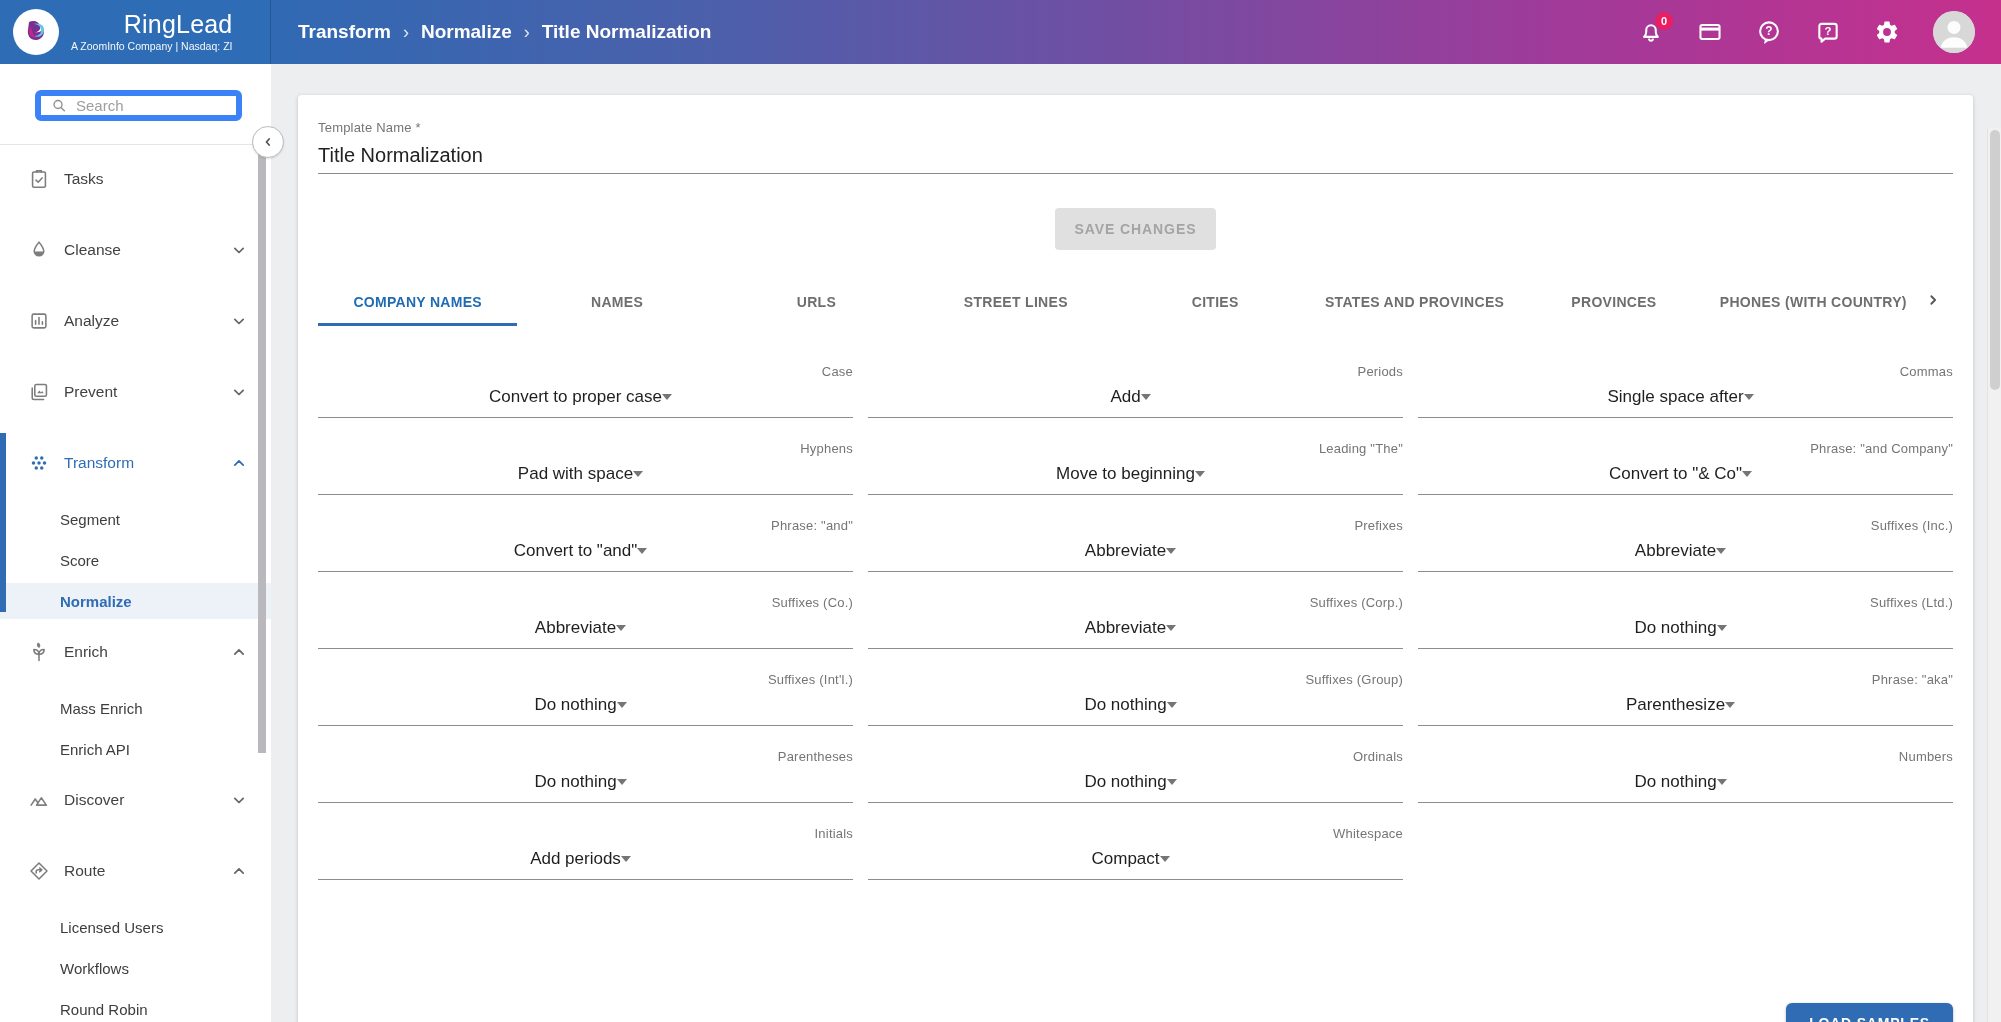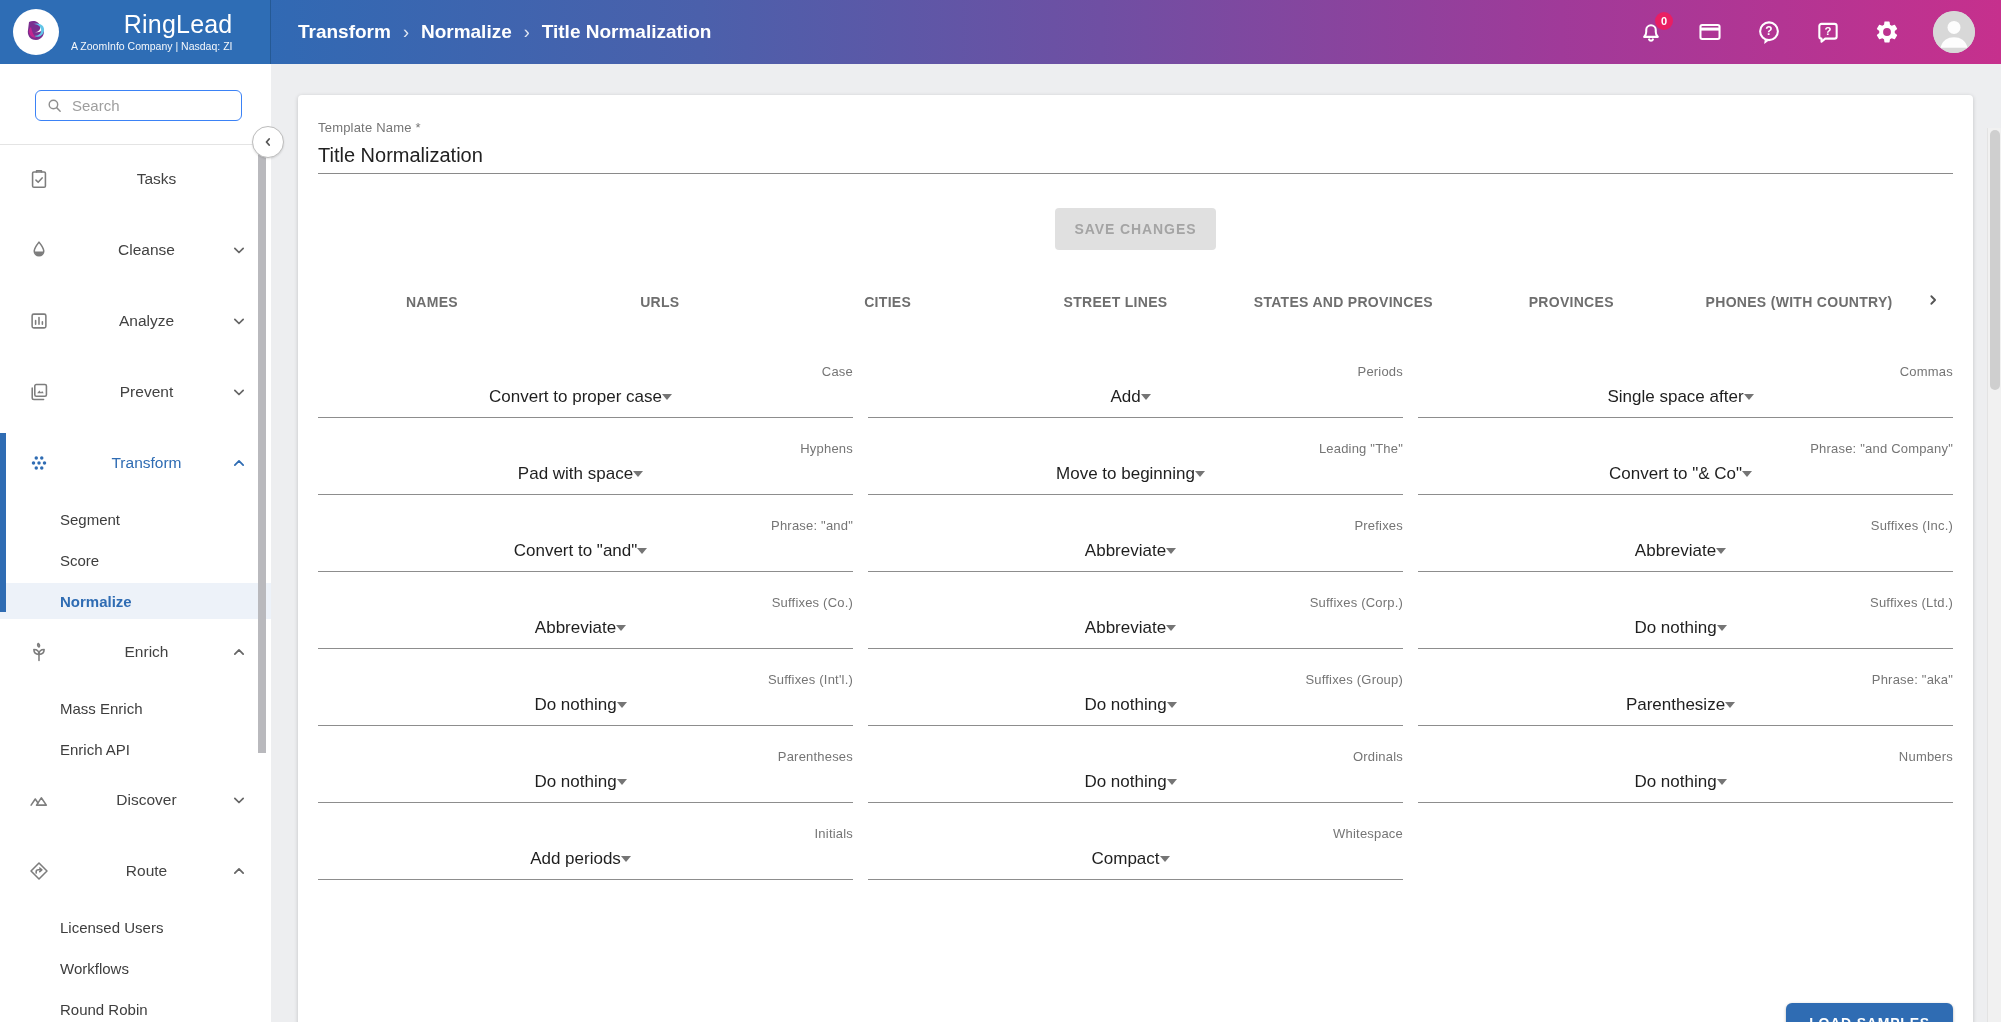--- a/index.html
+++ b/index.html
@@ -25,31 +25,31 @@
     background:#e91e63; color:#fff; font-size:11px; font-weight:700; display:flex; align-items:center; justify-content:center; padding:0 4px; }
   .avatar { width:42px; height:42px; border-radius:50%; overflow:hidden; background:#d8d8d8; }
   .avatar svg { width:42px; height:42px; display:block; }
 
   
   .body-row { position:relative; display:flex; height:958px; }
 
   
   .sidebar { position:relative; width:271px; min-width:271px; background:#fff; height:100%; overflow:hidden; }
   .search-wrap { padding:26px 0 0 35px; }
-  .search-box { width:207px; height:31px; border:1px solid #3b82f6; border-radius:6px; display:flex; align-items:center; padding:0 10px; gap:9px; }
+  .search-box { width:207px; height:31px; border:6px solid #3b82f6; border-radius:6px; display:flex; align-items:center; padding:0 10px; gap:9px; }
   .search-box svg { width:17px; height:17px; color:#8f8f8f; }
   .search-box input { border:none; outline:none; width:150px; font-size:15px; color:#444; font-family:inherit; }
   .search-box input::placeholder { color:#9e9e9e; }
   .sidebar-divider { height:1px; background:#e4e4e4; margin-top:23px; }
   .nav { padding-top:14px; }
   .nav-group { position:relative; }
   .nav-item { display:flex; align-items:center; height:40px; margin-bottom:31px; padding:0 22px 0 28px; color:#424242; cursor:pointer; }
   .nav-icon { width:22px; height:22px; color:#7d7d7d; margin-right:14px; }
   .nav-icon svg { width:22px; height:22px; display:block; }
-  .nav-label { font-size:15.5px; flex:1;text-align:center; }
+  .nav-label { font-size:15.5px; flex:1; }
   .nav-chevron { width:20px; height:20px; color:#666; }
   .nav-chevron svg { width:20px; height:20px; display:block; }
   .nav-sub { margin-top:-13px; margin-bottom:13px; }
   .sub { display:flex; align-items:center; height:36px; margin-bottom:5px; padding-left:60px; font-size:15px; color:#3d3d3d; cursor:pointer; }
   .sub.active { background:#edf2f9; color:#2f6cb3; font-weight:700; }
   .nav-group.active .nav-item { color:#2f6cb3; }
   .nav-group.active .nav-icon, .nav-group.active .nav-chevron { color:#2f6cb3; }
   .nav-group.active::before { content:''; position:absolute; left:0; top:-10px; bottom:7px; width:6px; background:#2f6cb3; }
   .sidebar-scrollbar { position:absolute; top:86px; right:5px; width:8px; height:603px; background:#b9b9bd; border-radius:0; }
   .collapse-btn { position:absolute; left:252px; top:62px; width:32px; height:32px; border-radius:50%; background:#fff;
@@ -321,24 +321,25 @@
       <div class="card">
 
         <label class="tmpl-label">Template Name *</label>
         <input class="tmpl-input" value="Title Normalization" style="">
 
         <div class="save-row">
           <button class="save-btn" disabled="">SAVE CHANGES</button>
         </div>
 
         <div class="tabs" id="tabs">
+            <div class="tab active">COMPANY NAMES</div>
             <div class="tab">NAMES</div>
             <div class="tab">URLS</div>
+            <div class="tab">STREET LINES</div>
             <div class="tab">CITIES</div>
-            <div class="tab">STREET LINES</div>
             <div class="tab">STATES AND PROVINCES</div>
             <div class="tab">PROVINCES</div>
             <div class="tab">PHONES (WITH COUNTRY)</div>
             <div class="tab-scroll">
               <span><svg viewBox="0 0 24 24" fill="none" stroke="currentColor" stroke-width="2.2" stroke-linecap="round" stroke-linejoin="round">
                   <path d="M10 7.5L14.5 12 10 16.5"></path>
                 </svg></span>
             </div>
           </div>
 

